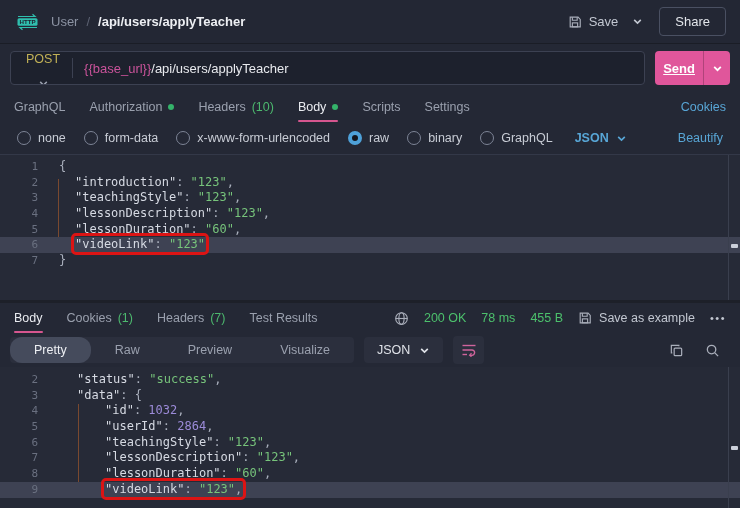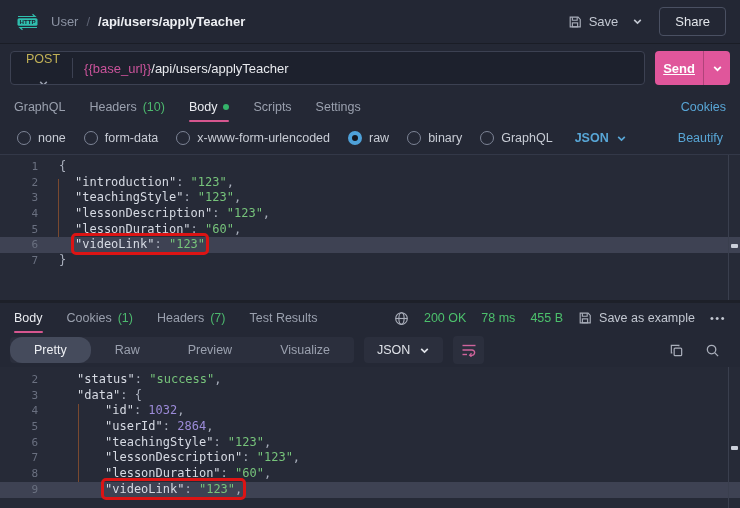--- a/index.html
+++ b/index.html
@@ -164,20 +164,24 @@
           </svg>
       </span>
     </div>
   </div>
 
   <div class="tabsrow" id="request-tabs">
     <span class="tab">
         <span>GraphQL</span>
       </span>
       <span class="tab">
+        <span>Authorization</span>
+        <span class="dot"></span>
+      </span>
+      <span class="tab">
         <span>Headers</span>
         <span class="badge">(10)</span>
       </span>
       <span class="tab active">
         <span>Body</span>
         <span class="dot"></span>
       </span>
       <span class="tab">
         <span>Scripts</span>
       </span>

